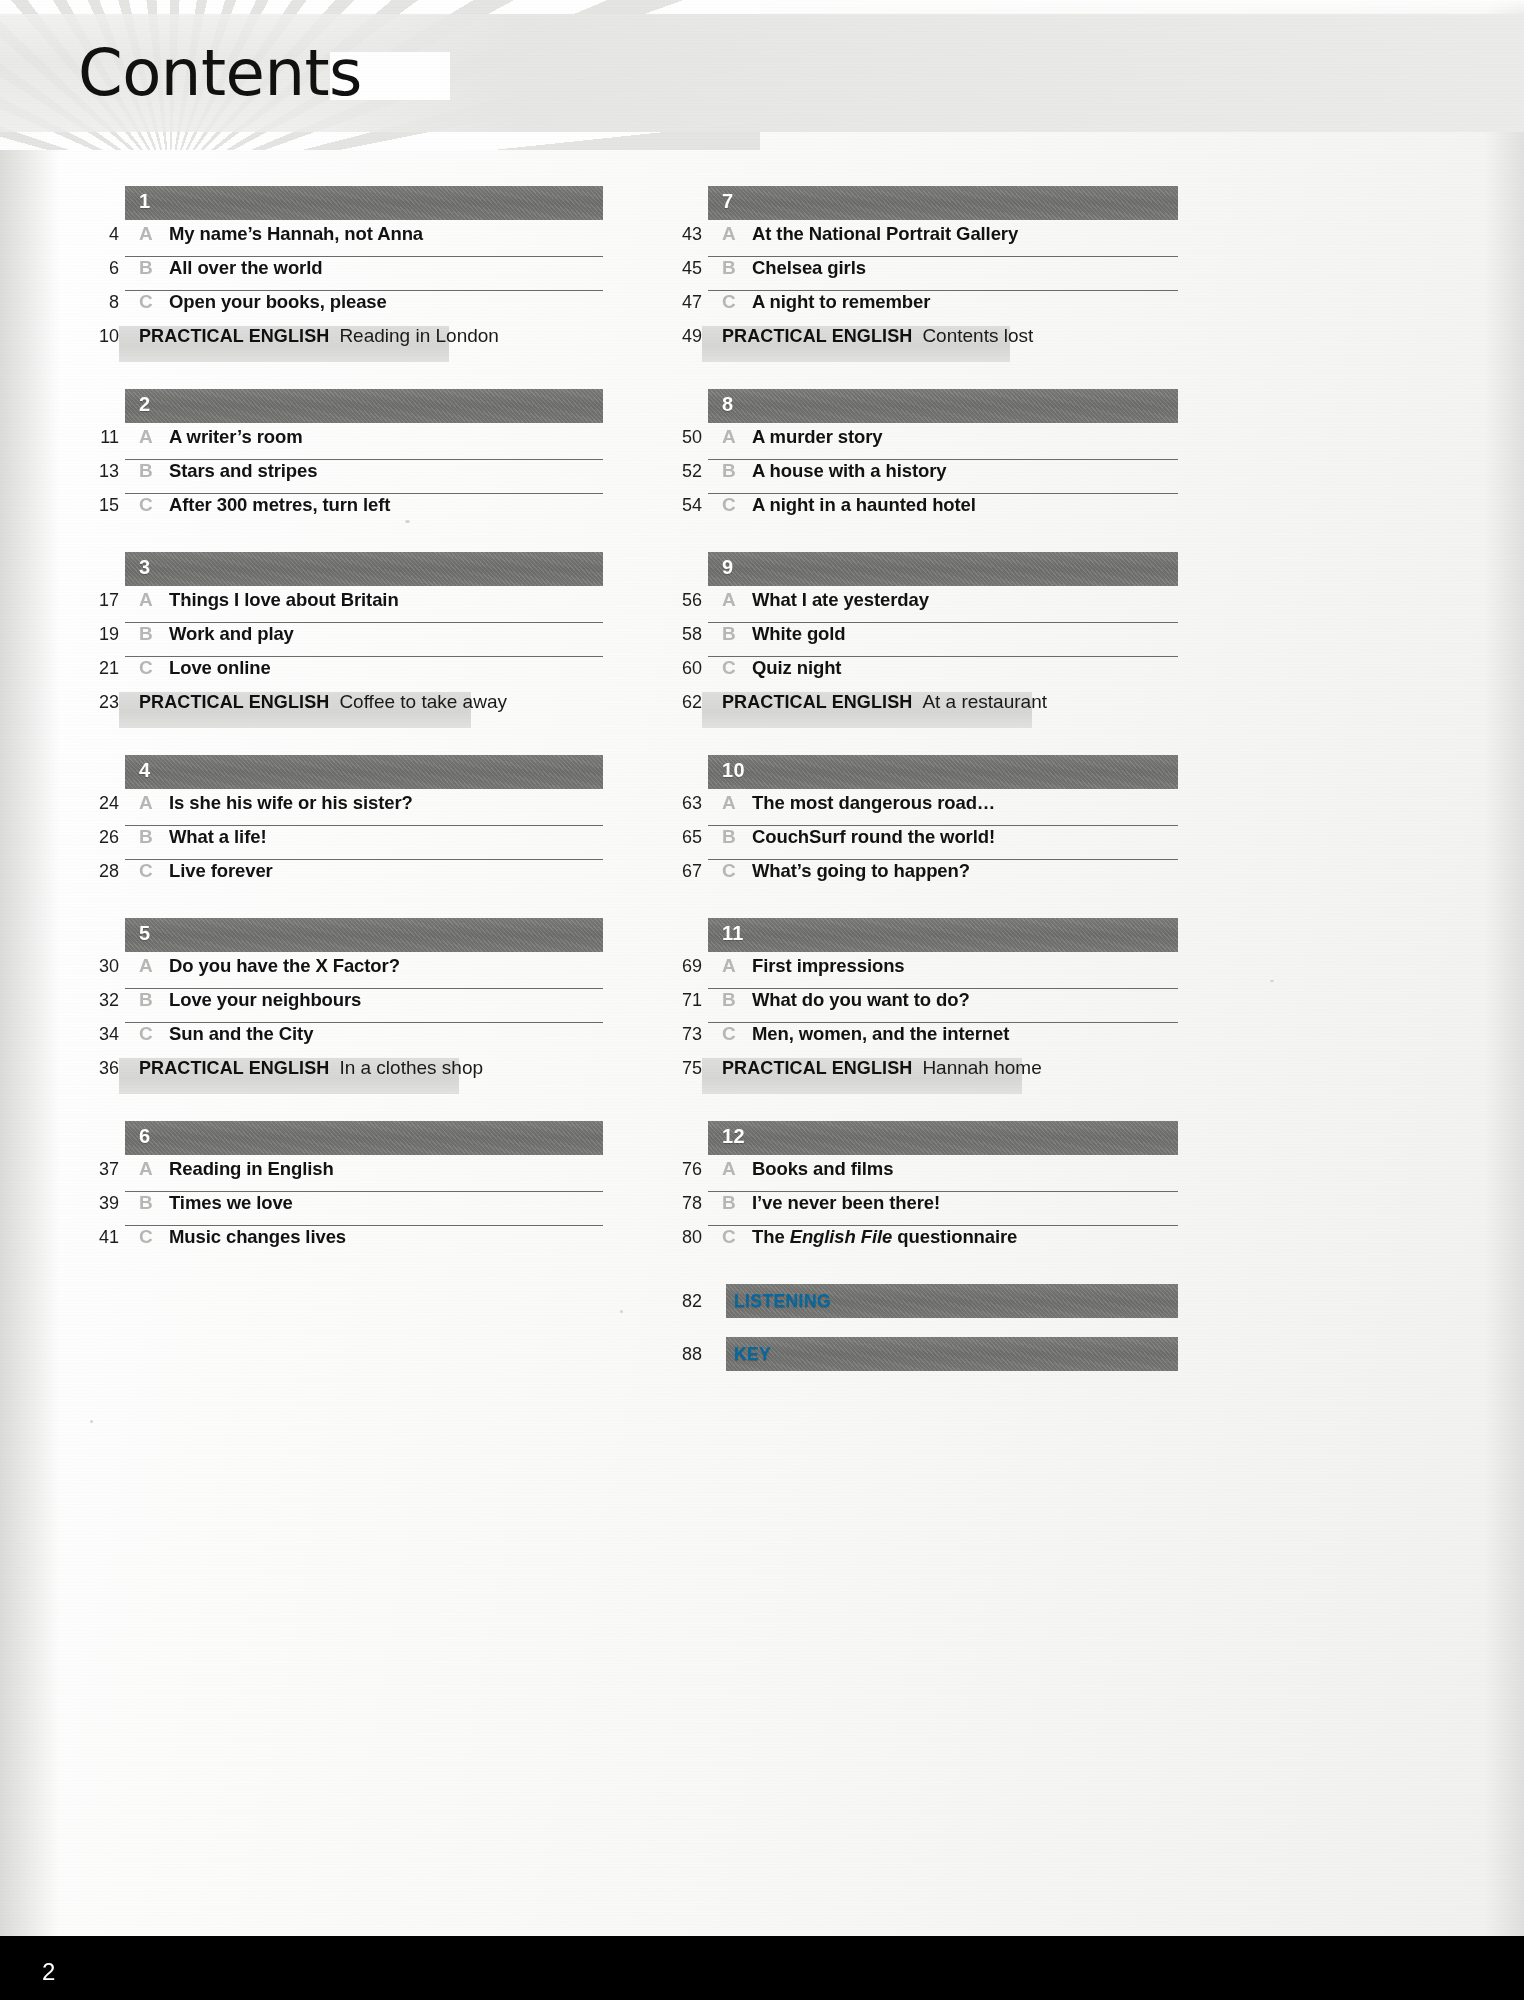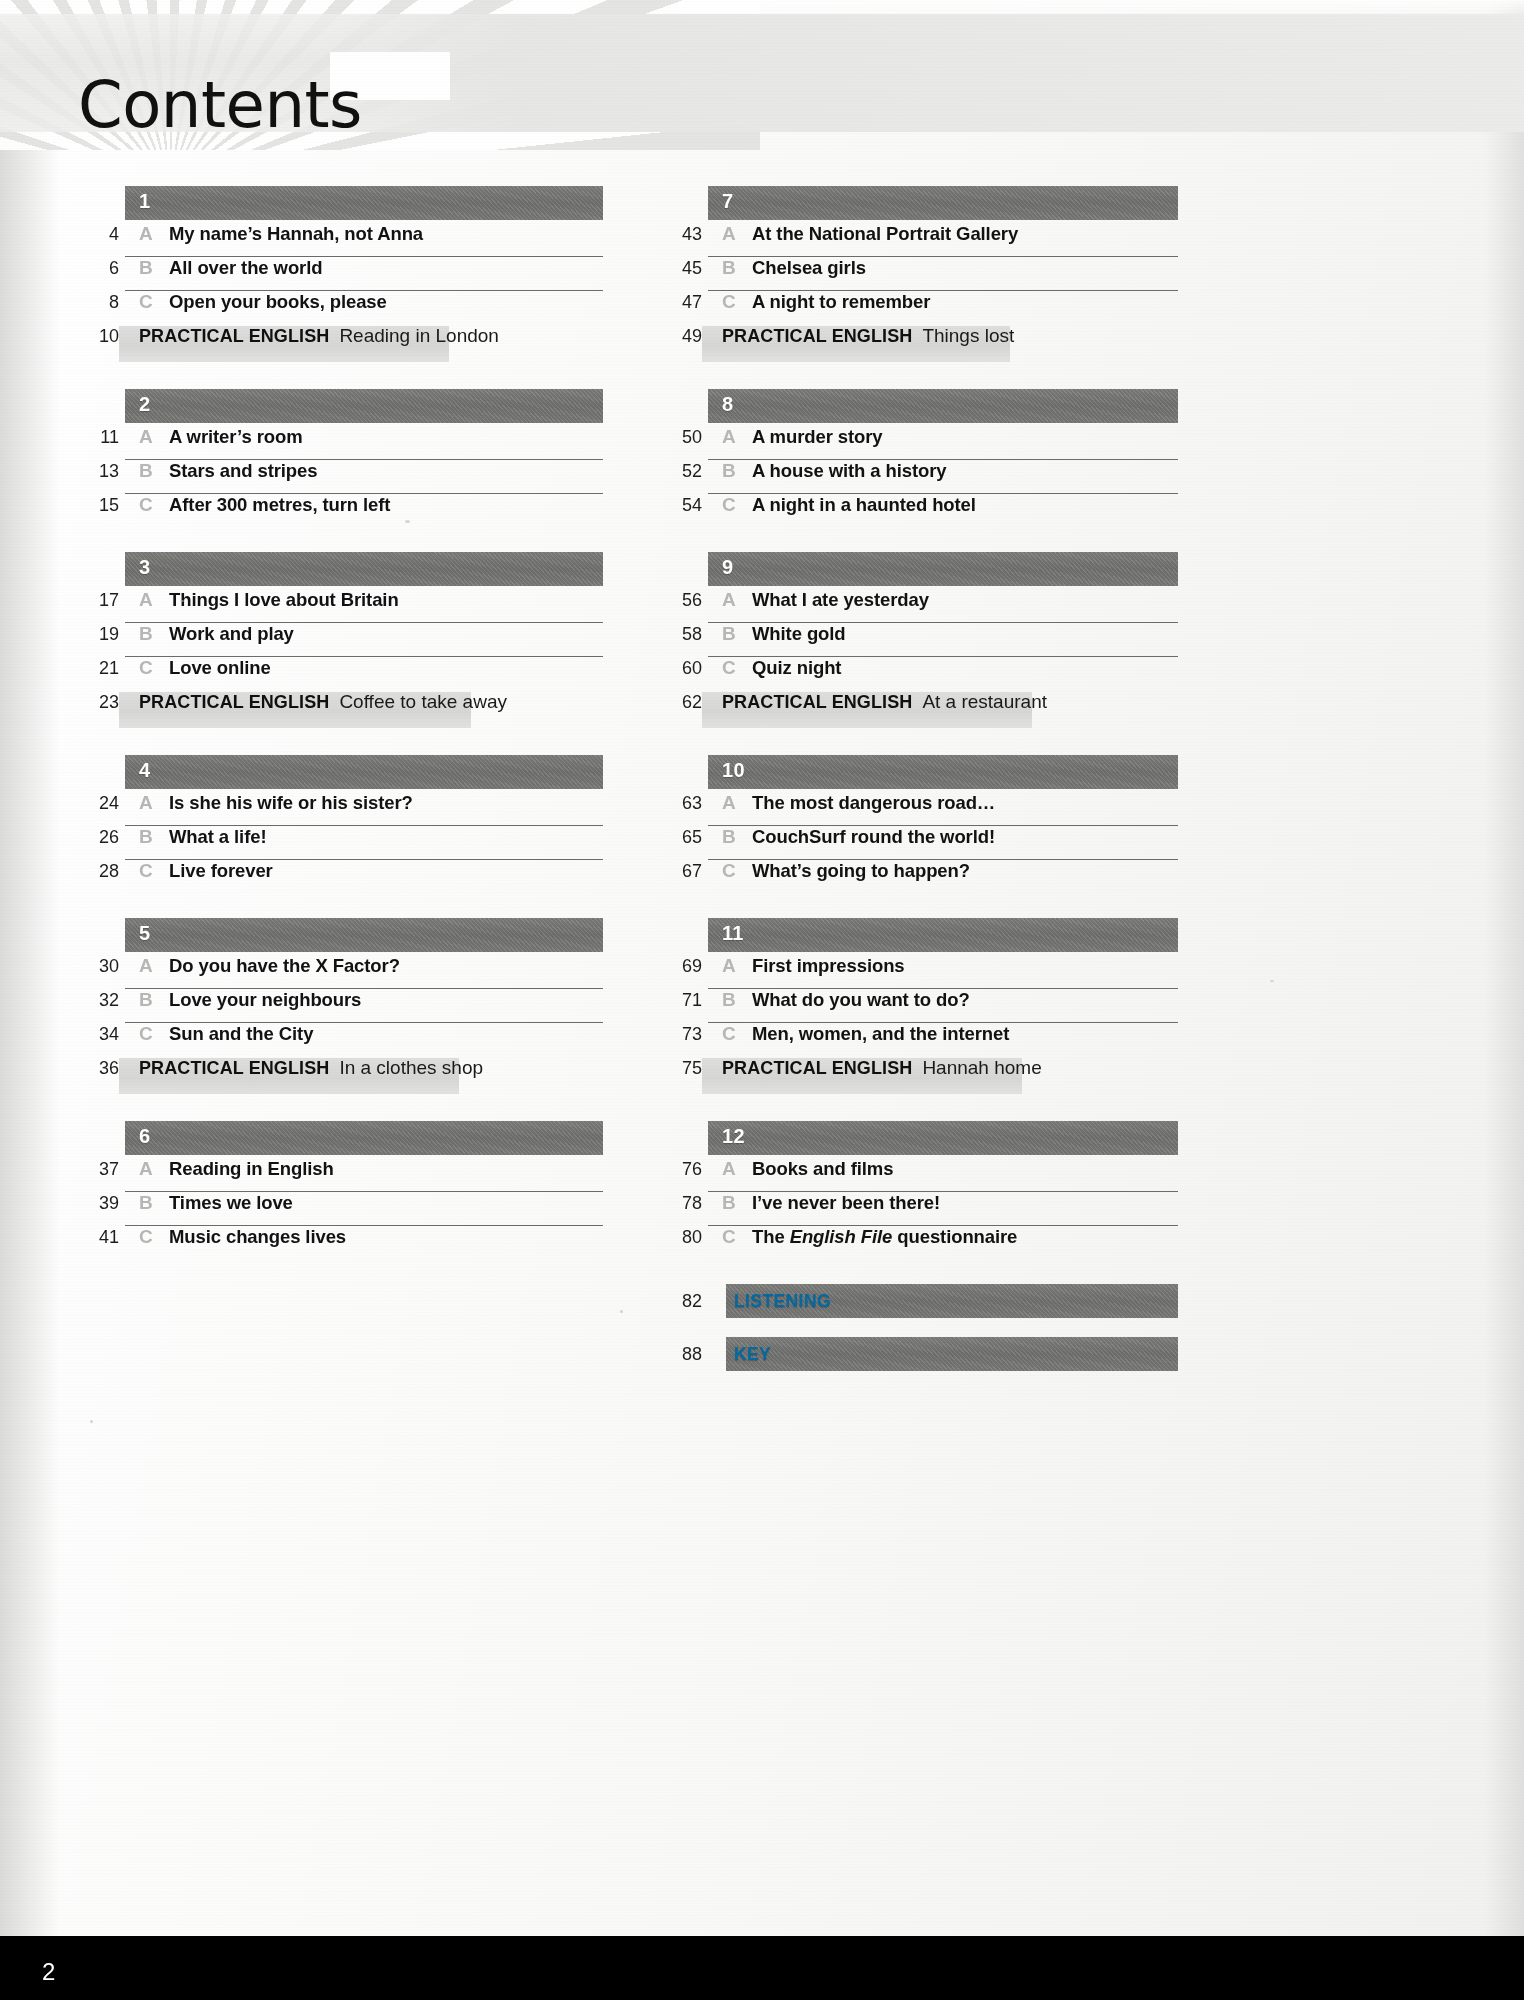--- a/index.html
+++ b/index.html
@@ -64,21 +64,20 @@
     background:#ffffff;
   }
   .page-title{
     position:absolute;left:78px;top:36px;
     font-size:64px;
     font-weight:400;
     letter-spacing:-0.5px;
     color:#111111;
     font-family:"DejaVu Sans", sans-serif;
     z-index:5;
-    margin-top:32px;
   }
 
   
   .columns{
     position:absolute;left:0;top:186px;width:1524px;
   }
   .col{
     position:absolute;top:0;
   }
   .col-left{ left:125px; width:478px; }
@@ -403,21 +402,21 @@
       <div class="row no-rule">
         <div class="pg">47</div>
         <div class="letter">C</div>
         <div class="lesson-title">A night to remember</div>
       </div>
       <div class="pe-row">
         <div class="pe-band" style="width: 308px;"></div>
         <div class="pg">49</div>
         <div class="pe-content">
           <span class="pe-label">PRACTICAL ENGLISH</span>
-          <span class="pe-title">Things lost</span>
+          <span class="pe-title">Contents lost</span>
         </div>
       </div>
       <div class="gap"></div>
       <div class="unit-banner" style="width: 470px;">
         <div class="unit-num">8</div>
       </div>
       <div class="row">
         <div class="pg">50</div>
         <div class="letter">A</div>
         <div class="lesson-title">A murder story</div>

